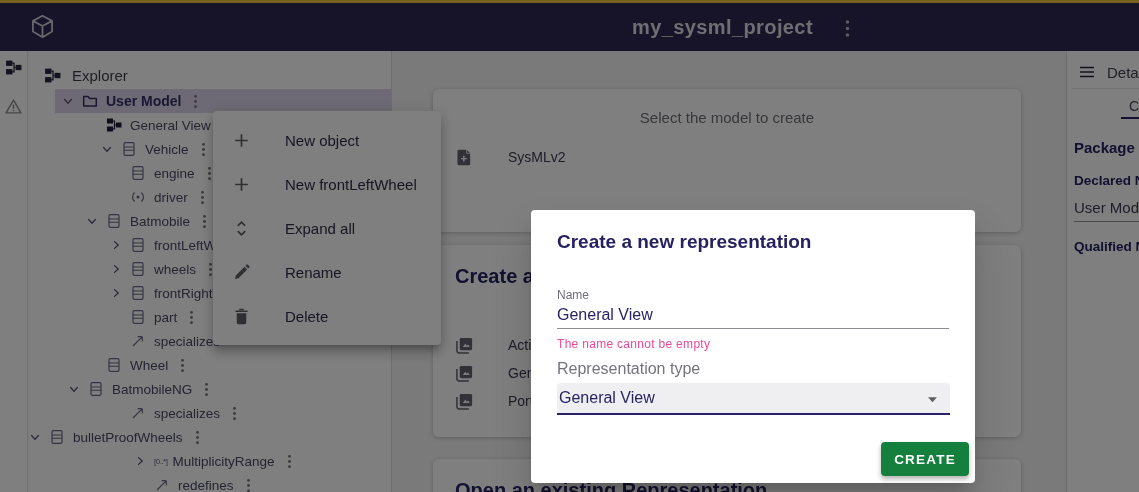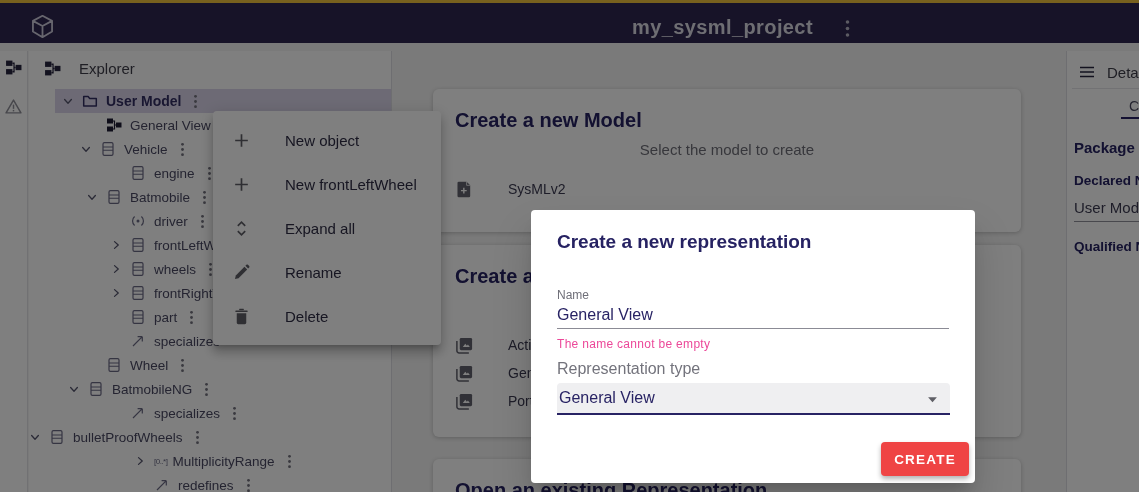--- a/index.html
+++ b/index.html
@@ -3,35 +3,35 @@
 <meta charset="utf-8">
 <style>
   html,body{margin:0;padding:0;background:#555;}
   .stage{position:relative;width:1139px;height:492px;overflow:hidden;background:#f4f4f4;
          font-family:"Liberation Sans",sans-serif;-webkit-font-smoothing:antialiased;}
   .stage *{box-sizing:border-box;}
   svg{display:block;}
 
   
   .goldbar{position:absolute;left:0;top:0;width:100%;height:3px;}
-  .navbar{position:absolute;left:0;top:3px;width:100%;height:40px;}
+  .navbar{position:absolute;left:0;top:3px;width:100%;height:48px;}
   .nav-logo{position:absolute;left:29px;top:10px;width:27px;height:27px;color:#cfcddd;}
   .nav-title{position:absolute;left:632px;top:13px;font-size:20px;font-weight:bold;color:#dddce6;letter-spacing:.4px;white-space:nowrap;}
   .nav-kebab{position:absolute;left:843px;top:16px;width:8px;height:20px;color:#b9b7c6;cursor:pointer;}
   .nav-kebab svg{width:5px;height:19px;margin:0 auto;}
 
   
   .rail{position:absolute;left:0;top:51px;width:28px;height:441px;background:#fff;border-right:1px solid #e2e2e6;}
   .rail-icon{position:absolute;left:5px;width:17px;height:17px;cursor:pointer;}
   .rail-icon.hier{top:8px;color:#26243f;}
   .rail-icon.warn{top:47px;color:#8f8f99;}
 
   
   .explorer{position:absolute;left:29px;top:51px;width:363px;height:441px;background:#fff;border-right:1px solid #dcdce2;}
-  .exp-header{position:absolute;left:15px;top:9px;height:24px;display:flex;align-items:flex-start;gap:18px;}
+  .exp-header{position:absolute;left:15px;top:9px;height:24px;display:flex;align-items:flex-end;gap:11px;}
   .exp-header .hicon{width:17px;height:17px;color:#26243f;}
   .exp-title{font-size:15px;color:#3f3e4a;}
   .tree{position:absolute;left:0;top:38px;width:100%;}
   .tree-row{position:relative;height:24px;display:flex;align-items:center;font-size:13.5px;color:#4a4963;cursor:pointer;}
   .tree-row.selected::before{content:"";position:absolute;left:26px;right:0;top:0;bottom:0;background:#dad5ea;}
   .tree-row>*{position:relative;z-index:1;}
   .chev{width:20px;height:14px;display:flex;align-items:center;color:#55546c;flex:none;}
   .chev svg{width:12px;height:12px;}
   .chev.down svg{transform:rotate(90deg);}
   .ticon{width:16px;height:16px;margin-right:8px;display:flex;align-items:center;justify-content:center;color:#6b6a85;flex:none;}
@@ -174,21 +174,21 @@
               <g fill="currentColor">
                 <rect x="1" y="1.5" width="6" height="5"></rect>
                 <rect x="1" y="9.5" width="6" height="5"></rect>
                 <rect x="10" y="5.5" width="5.5" height="5"></rect>
               </g>
               <path d="M7 4 H8.5 V12 H7 M8.5 8 H10" stroke="currentColor" stroke-width="1.2" fill="none"></path>
             </svg>
           </span>
           <span class="tlabel">General View</span>
         </div>
-        <div class="tree-row" style="padding-left: 51px;">
+        <div class="tree-row" style="padding-left: 72px;">
           <span class="chev down">
             <svg viewBox="0 0 16 16" width="100%" height="100%">
               <path d="M6 3.5 L11 8 L6 12.5" fill="none" stroke="currentColor" stroke-width="1.7" stroke-linecap="round" stroke-linejoin="round"></path>
             </svg>
           </span>
           <span class="ticon">
             <svg viewBox="0 0 16 16" width="100%" height="100%">
               <rect x="3" y="1.7" width="10" height="12.6" rx="1.4" fill="none" stroke="currentColor" stroke-width="1.2"></rect>
               <path d="M3 6 H13 M3 9.3 H13" stroke="currentColor" stroke-width="1.1"></path>
             </svg>
@@ -204,20 +204,37 @@
         </div>
         <div class="tree-row" style="padding-left: 81px;">
           <span class="chev"></span>
           <span class="ticon">
             <svg viewBox="0 0 16 16" width="100%" height="100%">
               <rect x="3" y="1.7" width="10" height="12.6" rx="1.4" fill="none" stroke="currentColor" stroke-width="1.2"></rect>
               <path d="M3 6 H13 M3 9.3 H13" stroke="currentColor" stroke-width="1.1"></path>
             </svg>
           </span>
           <span class="tlabel">engine</span>
+          <span class="tkebab">
+            <svg viewBox="0 0 4 16" width="100%" height="100%">
+              <circle cx="2" cy="2.5" r="1.5" fill="currentColor"></circle>
+              <circle cx="2" cy="8" r="1.5" fill="currentColor"></circle>
+              <circle cx="2" cy="13.5" r="1.5" fill="currentColor"></circle>
+            </svg>
+          </span>
+        </div>
+        <div class="tree-row" style="padding-left: 81px;">
+          <span class="chev"></span>
+          <span class="ticon">
+            <svg viewBox="0 0 16 16" width="100%" height="100%">
+              <path d="M4.6 3.5 A6 6 0 0 0 4.6 12.5 M11.4 3.5 A6 6 0 0 1 11.4 12.5" fill="none" stroke="currentColor" stroke-width="1.2"></path>
+              <circle cx="8" cy="8" r="1.5" fill="currentColor"></circle>
+            </svg>
+          </span>
+          <span class="tlabel">driver</span>
           <span class="tkebab">
             <svg viewBox="0 0 4 16" width="100%" height="100%">
               <circle cx="2" cy="2.5" r="1.5" fill="currentColor"></circle>
               <circle cx="2" cy="8" r="1.5" fill="currentColor"></circle>
               <circle cx="2" cy="13.5" r="1.5" fill="currentColor"></circle>
             </svg>
           </span>
         </div>
         <div class="tree-row" style="padding-left: 57px;">
           <span class="chev down">
@@ -234,37 +251,20 @@
           <span class="tlabel">Batmobile</span>
           <span class="tkebab">
             <svg viewBox="0 0 4 16" width="100%" height="100%">
               <circle cx="2" cy="2.5" r="1.5" fill="currentColor"></circle>
               <circle cx="2" cy="8" r="1.5" fill="currentColor"></circle>
               <circle cx="2" cy="13.5" r="1.5" fill="currentColor"></circle>
             </svg>
           </span>
         </div>
         <div class="tree-row" style="padding-left: 81px;">
-          <span class="chev"></span>
-          <span class="ticon">
-            <svg viewBox="0 0 16 16" width="100%" height="100%">
-              <path d="M4.6 3.5 A6 6 0 0 0 4.6 12.5 M11.4 3.5 A6 6 0 0 1 11.4 12.5" fill="none" stroke="currentColor" stroke-width="1.2"></path>
-              <circle cx="8" cy="8" r="1.5" fill="currentColor"></circle>
-            </svg>
-          </span>
-          <span class="tlabel">driver</span>
-          <span class="tkebab">
-            <svg viewBox="0 0 4 16" width="100%" height="100%">
-              <circle cx="2" cy="2.5" r="1.5" fill="currentColor"></circle>
-              <circle cx="2" cy="8" r="1.5" fill="currentColor"></circle>
-              <circle cx="2" cy="13.5" r="1.5" fill="currentColor"></circle>
-            </svg>
-          </span>
-        </div>
-        <div class="tree-row" style="padding-left: 81px;">
           <span class="chev">
             <svg viewBox="0 0 16 16" width="100%" height="100%">
               <path d="M6 3.5 L11 8 L6 12.5" fill="none" stroke="currentColor" stroke-width="1.7" stroke-linecap="round" stroke-linejoin="round"></path>
             </svg>
           </span>
           <span class="ticon">
             <svg viewBox="0 0 16 16" width="100%" height="100%">
               <rect x="3" y="1.7" width="10" height="12.6" rx="1.4" fill="none" stroke="currentColor" stroke-width="1.2"></rect>
               <path d="M3 6 H13 M3 9.3 H13" stroke="currentColor" stroke-width="1.1"></path>
             </svg>
@@ -437,21 +437,20 @@
               <circle cx="2" cy="8" r="1.5" fill="currentColor"></circle>
               <circle cx="2" cy="13.5" r="1.5" fill="currentColor"></circle>
             </svg>
           </span>
         </div>
       </div>
   </div>
 
   <div class="main">
     <div class="card" style="top:38px;height:143px;">
-      <div class="card-title">Create a new Model</div>
       <div class="card-sub">Select the model to create</div>
       <div>
           <div class="card-item">
             <span class="cicon">
               <svg viewBox="0 0 20 20" width="100%" height="100%">
                 <path d="M4 1.8 H12.2 L16 5.6 V16.8 A1.4 1.4 0 0 1 14.6 18.2 H4 A1.4 1.4 0 0 1 2.6 16.8 V3.2 A1.4 1.4 0 0 1 4 1.8 Z" fill="currentColor"></path>
                 <path d="M12.2 1.8 V5.6 H16" stroke="#fff" stroke-width="1" fill="none" opacity=".8"></path>
                 <path d="M9.3 8.2 V14.2 M6.3 11.2 H12.3" stroke="#fff" stroke-width="1.5"></path>
               </svg>
             </span>
@@ -575,16 +574,16 @@
     <div class="m-helper">The name cannot be empty</div>
     <div class="m-type-label">Representation type</div>
     <div class="m-select">
       <span class="m-select-value">General View</span>
       <span class="m-caret">
           <svg viewBox="0 0 12 8" width="100%" height="100%">
             <path d="M1 1.5 H11 L6 7 Z" fill="currentColor"></path>
           </svg>
         </span>
     </div>
-    <button class="m-create" style="background: #ef4444;">CREATE</button>
+    <button class="m-create" style="background: #15803d;">CREATE</button>
   </div>
 
 </div>
 
 </body></html>

